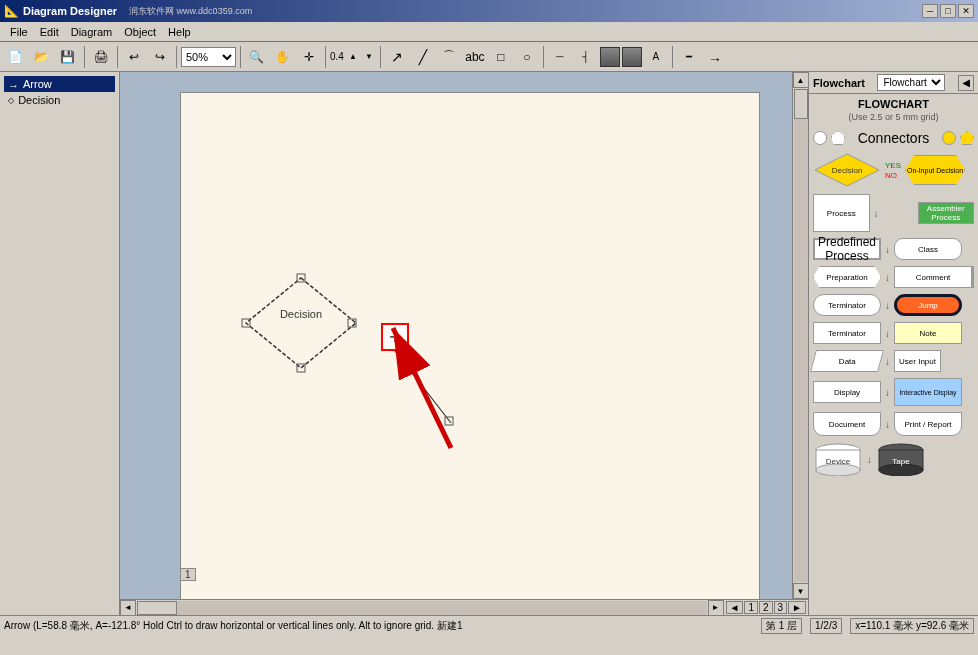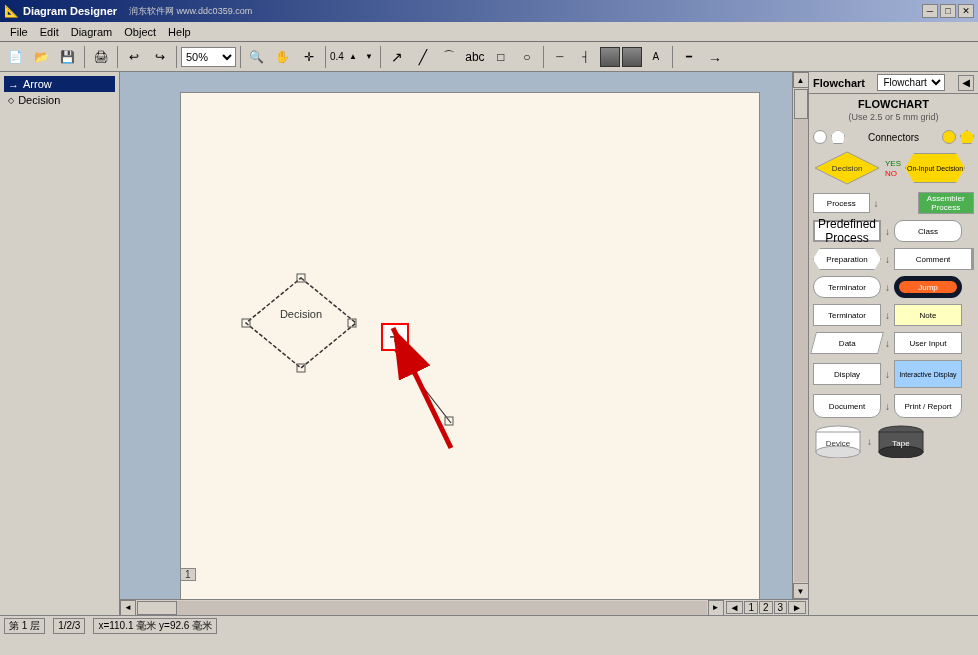--- a/index.html
+++ b/index.html
@@ -102,24 +102,24 @@
     .flowchart-subtitle { text-align: center; font-size: 9px; color: #555; margin-bottom: 8px; }
 
     .fc-row { display: flex; align-items: center; gap: 4px; margin-bottom: 6px; }
     .fc-shape {
       border: 1px solid #999; background: white;
       display: flex; align-items: center; justify-content: center;
       font-size: 8px; text-align: center; cursor: pointer;
       position: relative;
     }
     .connector-circle { width: 14px; height: 14px; border-radius: 50%; border: 1px solid #999; background: white; }
-    .connector-label { font-size: 10px; flex: 1; text-align: center; }
+    .connector-label { font-size: 14px; flex: 1; text-align: center; }
     .connector-yellow-circle { width: 14px; height: 14px; border-radius: 50%; background: #ffd700; border: 1px solid #999; }
 
-    .fc-process { width: 68px; height: 20px; background: white; border: 1px solid #999; }
+    .fc-process { width: 68px; height: 38px; background: white; border: 1px solid #999; }
     .fc-assembler { width: 68px; height: 22px; background: #4caf50; border: 1px solid #999; color: white; margin-left: 35px; }
     .fc-predefined { width: 68px; height: 22px; background: white; border: 2px solid #999; font-size: 8px; }
     .fc-class-rect { width: 68px; height: 22px; background: white; border: 1px solid #999; font-size: 8px; }
 
     
     .v-scrollbar {
       width: 16px; background: #d4d0c8; border-left: 1px solid #808080;
       display: flex; flex-direction: column; align-items: center;
     }
     .scrollbar-btn { width: 16px; height: 16px; background: #d4d0c8; border: 1px solid #808080; display: flex; align-items: center; justify-content: center; font-size: 8px; cursor: pointer; }
@@ -361,35 +361,35 @@
 
       <div class="fc-row">
         <div style="width:68px;height:22px;background:white;border:1px solid #999;display:flex;align-items:center;justify-content:center;font-size:8px;clip-path:polygon(10% 0%,90% 0%,100% 50%,90% 100%,10% 100%,0% 50%);">Preparation</div>
         <span class="fc-arrow">↓</span>
         <div style="width:80px;height:22px;background:white;border:1px solid #999;display:flex;align-items:center;justify-content:center;font-size:8px;border-right:3px solid #999;">Comment</div>
       </div>
 
       <div class="fc-row">
         <div style="width:68px;height:22px;background:white;border:1px solid #999;border-radius:11px;display:flex;align-items:center;justify-content:center;font-size:8px;">Terminator</div>
         <span class="fc-arrow">↓</span>
-        <div style="width:68px;height:22px;background:#ff6622;border:5px solid #0f172a;border-radius:11px;display:flex;align-items:center;justify-content:center;font-size:8px;color:white;">Jump</div>
+        <div style="width:68px;height:22px;background:#ff6622;border:3px solid #0f172a;border-radius:11px;display:flex;align-items:center;justify-content:center;font-size:8px;color:white;">Jump</div>
       </div>
 
       <div class="fc-row">
         <div style="width:68px;height:22px;background:white;border:1px solid #999;display:flex;align-items:center;justify-content:center;font-size:8px;">Terminator</div>
         <span class="fc-arrow">↓</span>
         <div style="width:68px;height:22px;background:#ffffc0;border:1px solid #999;display:flex;align-items:center;justify-content:center;font-size:8px;">Note</div>
       </div>
 
       <div class="fc-row">
         <div style="width:68px;height:22px;background:white;border:1px solid #999;display:flex;align-items:center;justify-content:center;font-size:8px;transform:skewX(-15deg);">
             <span style="transform:skewX(15deg);">Data</span>
           </div>
         <span class="fc-arrow">↓</span>
-        <div style="width:68px;height:22px;background:white;border:1px solid #999;display:flex;align-items:center;justify-content:center;font-size:8px;">User Input</div>
+        <div style="width:47px;height:22px;background:white;border:1px solid #999;display:flex;align-items:center;justify-content:center;font-size:8px;">User Input</div>
       </div>
 
       <div class="fc-row">
         <div style="width:68px;height:22px;background:white;border:1px solid #999;display:flex;align-items:center;justify-content:center;font-size:8px;">Display</div>
         <span class="fc-arrow">↓</span>
         <div style="width:68px;height:28px;background:#a0d0ff;border:1px solid #999;display:flex;align-items:center;justify-content:center;font-size:7px;text-align:center;">Interactive Display</div>
       </div>
 
       <div class="fc-row">
         <div style="width:68px;height:24px;background:white;border:1px solid #999;border-radius:0 0 10px 10px;display:flex;align-items:center;justify-content:center;font-size:8px;">Document</div>
@@ -414,20 +414,21 @@
             <ellipse cx="25" cy="28" rx="22" ry="6" fill="#333" stroke="#222" stroke-width="1"></ellipse>
             <text x="25" y="22" text-anchor="middle" font-size="8" fill="white">Tape</text>
           </svg>
         </div>
       </div>
     </div>
   </div>
 </div>
 
 <div class="status-bar">
+  <span class="status-main">Arrow (L=58.8 毫米, A=-121.8°  Hold Ctrl to draw horizontal or vertical lines only. Alt to ignore grid.  新建1</span>
   <div class="status-segment">
     <span>第 1 层</span>
   </div>
   <div class="status-segment">
     <span>1/2/3</span>
   </div>
   <div class="status-segment">
     <span>x=110.1 毫米  y=92.6 毫米</span>
   </div>
 </div>

